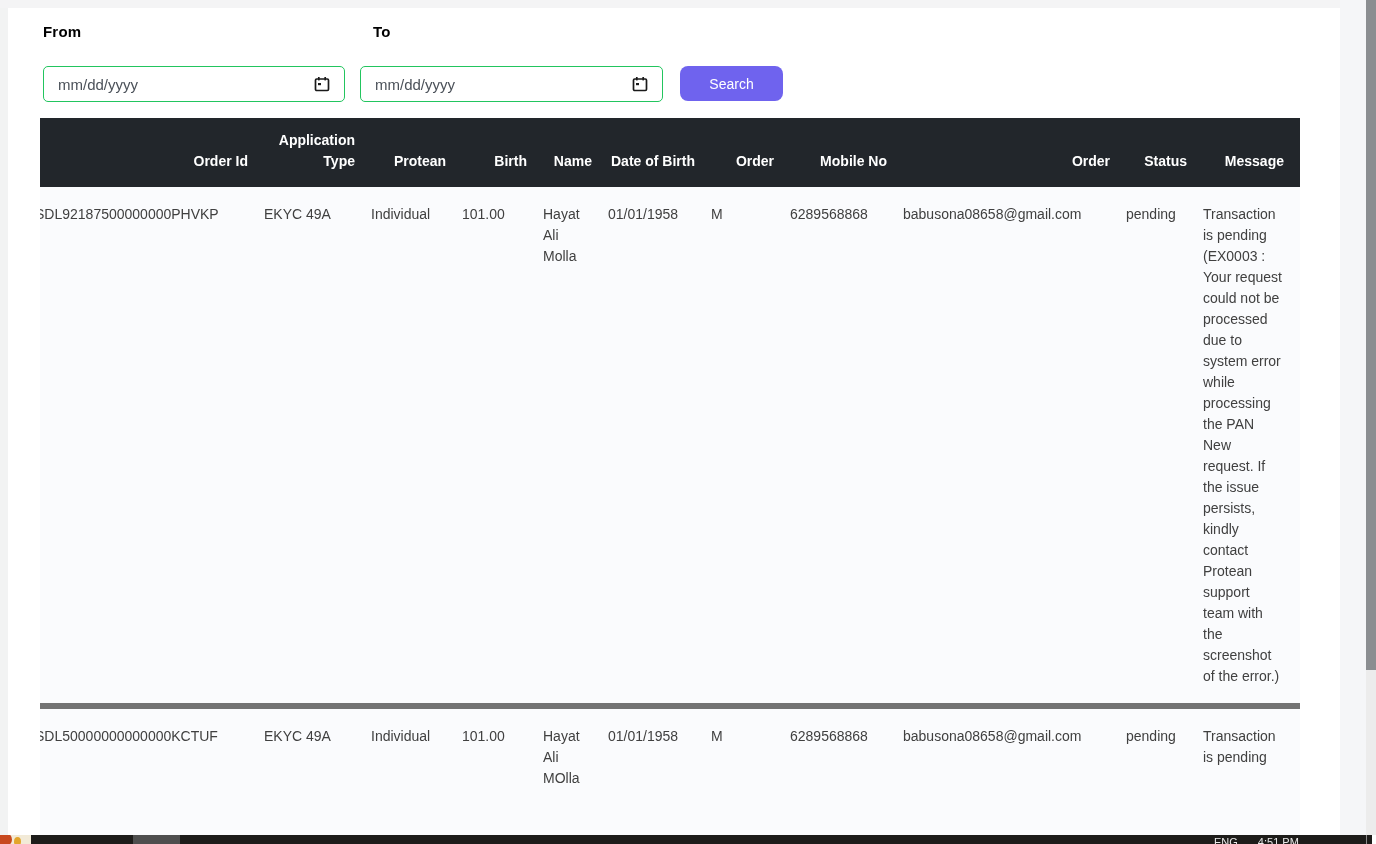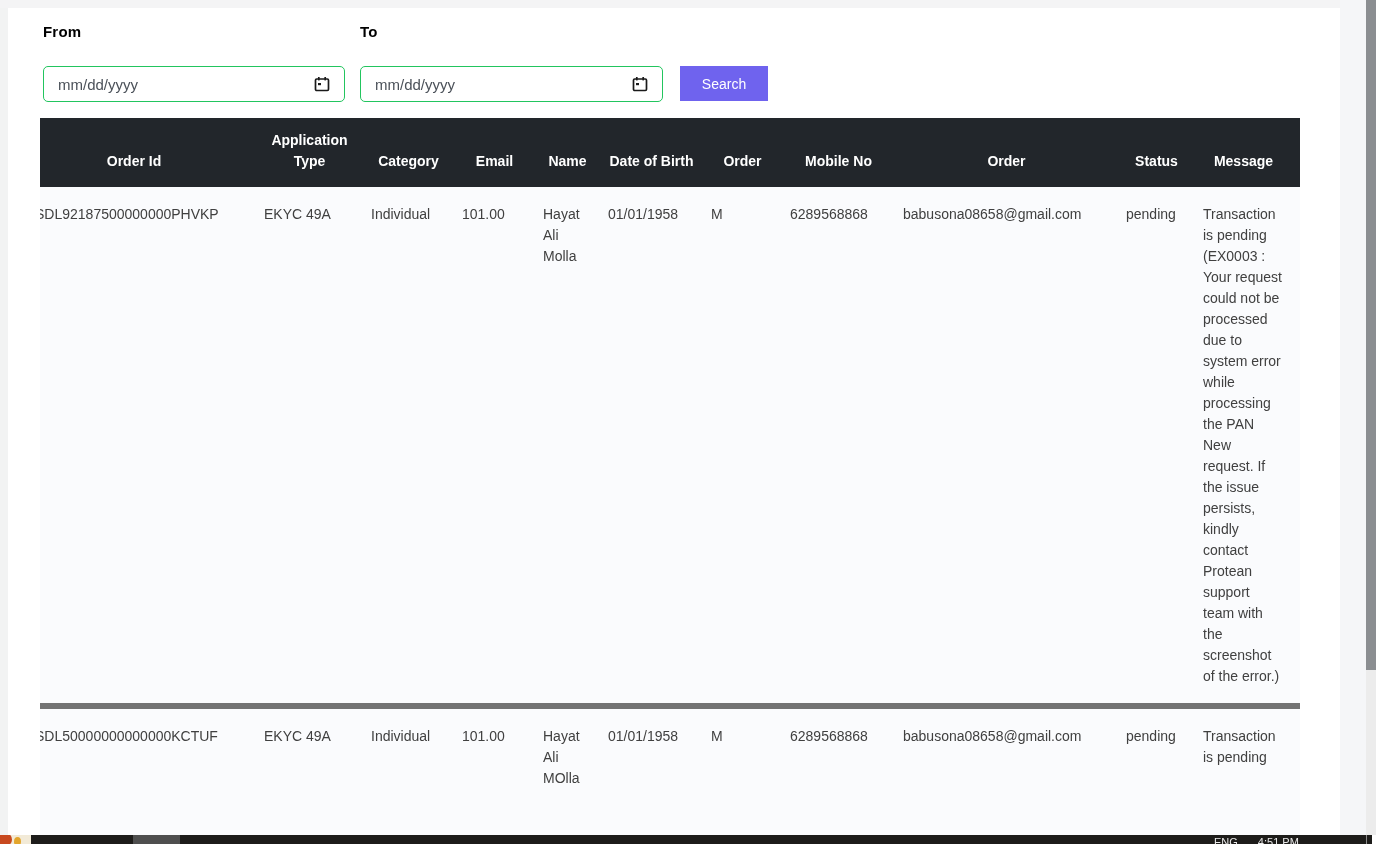--- a/index.html
+++ b/index.html
@@ -10,47 +10,47 @@
   }
   
   .edge-top  { position:absolute; left:0; top:0; width:1376px; height:8px; background:#f4f4f5; }
   .edge-left { position:absolute; left:0; top:8px; width:8px; height:827px; background:#f2f3f3; }
 
   
   .field-label {
     position:absolute; font-size:15px; font-weight:bold; color:#000000; letter-spacing:.2px;
   }
   .lbl-from { left:43px; top:23px; }
-  .lbl-to   { left:360px; top:23px; }
+  .lbl-to   { left:373px; top:23px; }
   .date-input {
     position:absolute; top:66px; height:36px; border:1px solid #22c55e; border-radius:5px;
     background:#fff; font-family:"Liberation Sans", sans-serif; font-size:15px; color:#4c525a;
     padding:0 36px 0 14px; outline:none;
   }
   .date-input::placeholder { color:#4c525a; opacity:1; }
   .inp-from { left:43px;  width:302px; }
   .inp-to   { left:360px; width:303px; }
   .cal-icon { position:absolute; top:76px; width:16px; height:16px; cursor:pointer; }
   .cal-from { left:314px; }
   .cal-to   { left:632px; }
   .search-btn {
-    position:absolute; left:680px; top:66px; width:88px; height:35px;
-    background:#6f63ee; color:#fff; border:none; border-radius:0;
+    position:absolute; left:680px; top:66px; width:103px; height:35px;
+    background:#6f63ee; color:#fff; border:none; border-radius:8px;
     font-family:"Liberation Sans", sans-serif; font-size:14px; cursor:pointer;
   }
 
   
   .table-wrap {
     position:absolute; left:40px; top:118px; width:1260px; height:717px;
     overflow:hidden; background:#fafbfd;
   }
   table { width:1260px; border-collapse:collapse; table-layout:fixed; }
   thead th {
     background:#22262b; color:#ffffff; font-size:14px; font-weight:bold;
-    text-align:center; vertical-align:bottom; height:66px;
+    text-align:right; vertical-align:bottom; height:66px;
     padding:12px 16px 15px 0; line-height:21px;
   }
   tbody td {
     vertical-align:top; font-size:14px; color:#404040; line-height:21px;
     padding:17px 16px 16px 0; word-wrap:break-word;
   }
   tbody tr.row-2 td { border-top:6px solid #737373; }
   .clip-head { display:block; white-space:nowrap; margin-left:-20px; }
   .clip-cell { display:block; white-space:nowrap; margin-left:-5px; }
   .nowrap { white-space:nowrap; }
@@ -114,22 +114,22 @@
       <col style="width:223px">
         <col style="width:77px">
         <col style="width:97px">
     </colgroup>
     <thead>
       <tr>
         <th>
             <span class="clip-head">Order Id</span>
           </th>
         <th><span>Application Type</span></th>
-        <th><span>Category</span></th>
-        <th><span>Email</span></th>
+        <th><span>Protean</span></th>
+        <th><span>Birth</span></th>
         <th><span>Name</span></th>
         <th><span>Date of Birth</span></th>
         <th><span>Order</span></th>
         <th><span>Mobile No</span></th>
         <th><span>Order</span></th>
         <th><span>Status</span></th>
         <th><span>Message</span></th>
       </tr>
     </thead>
     <tbody>

